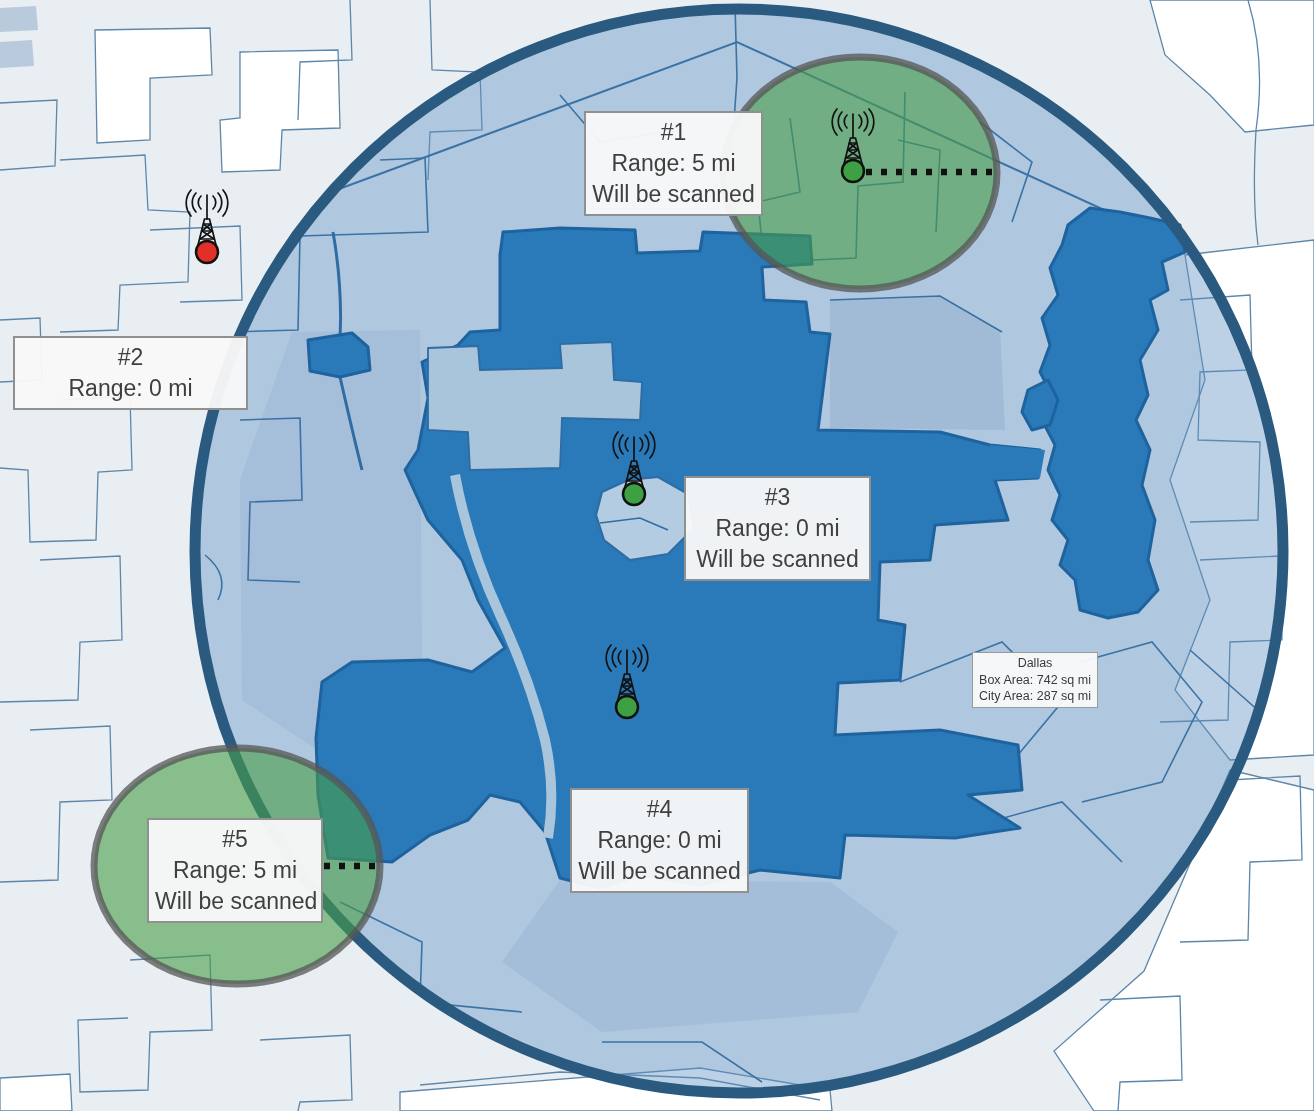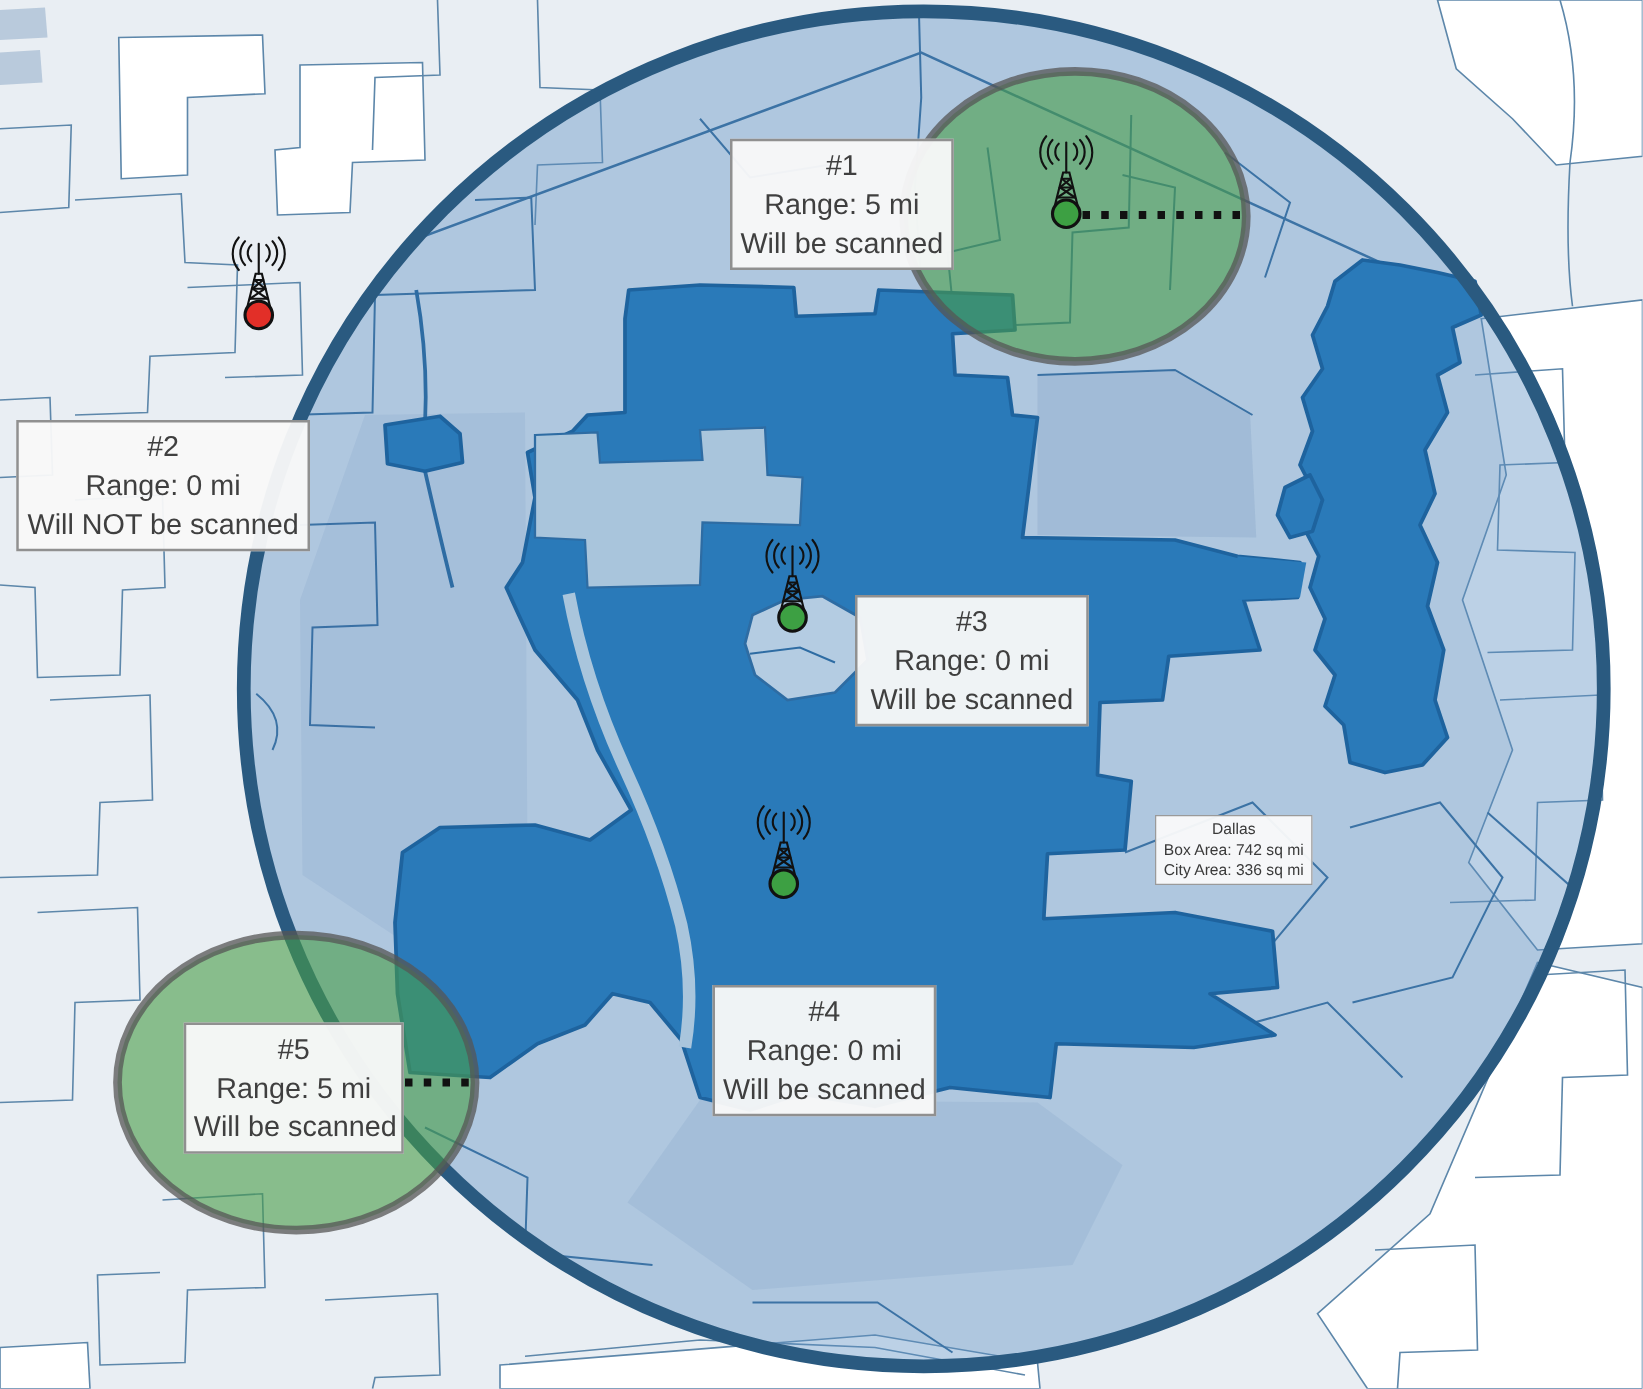--- a/index.html
+++ b/index.html
@@ -8,21 +8,21 @@
   #map-svg{position:absolute;left:0;top:0;}
   .map-label{position:absolute;background:rgba(248,248,248,0.96);
     border:2px solid #909090;color:#3f3f3f;text-align:center;
     font-size:23px;line-height:31px;padding:4px 6px;box-sizing:border-box;}
   .map-label div{white-space:nowrap;}
   #label-1{left:584px;top:111px;width:179px;}
   #label-2{left:13px;top:336px;width:235px;}
   #label-3{left:684px;top:476px;width:187px;}
   #label-4{left:570px;top:788px;width:179px;}
   #label-5{left:147px;top:818px;width:176px;}
-  #city-info{position:absolute;left:924px;top:652px;width:126px;
+  #city-info{position:absolute;left:972px;top:652px;width:126px;
     background:rgba(250,250,250,0.95);border:1.5px solid #9a9a9a;
     color:#3a3a3a;font-size:12.5px;line-height:16.5px;text-align:center;
     padding:2px 4px;box-sizing:border-box;}
 </style>
 </head>
 <body>
 
 <div id="stage">
 <svg id="map-svg" width="1314" height="1111" viewBox="0 0 1314 1111">
   <defs>
@@ -158,36 +158,35 @@
 </svg>
 
 <div class="map-label" id="label-1">
   <div>#1</div>
   <div>Range: 5 mi</div>
   <div>Will be scanned</div>
 </div>
 <div class="map-label" id="label-2">
   <div>#2</div>
   <div>Range: 0 mi</div>
-  <div>Will NOT be scanned</div>
 </div>
 <div class="map-label" id="label-3">
   <div>#3</div>
   <div>Range: 0 mi</div>
   <div>Will be scanned</div>
 </div>
 <div class="map-label" id="label-4">
   <div>#4</div>
   <div>Range: 0 mi</div>
   <div>Will be scanned</div>
 </div>
 <div class="map-label" id="label-5">
   <div>#5</div>
   <div>Range: 5 mi</div>
   <div>Will be scanned</div>
 </div>
 
 <div id="city-info">
   <div>Dallas</div>
   <div>Box Area: 742 sq mi</div>
-  <div>City Area: 336 sq mi</div>
+  <div>City Area: 287 sq mi</div>
 </div>
 </div>
 
 </body></html>

